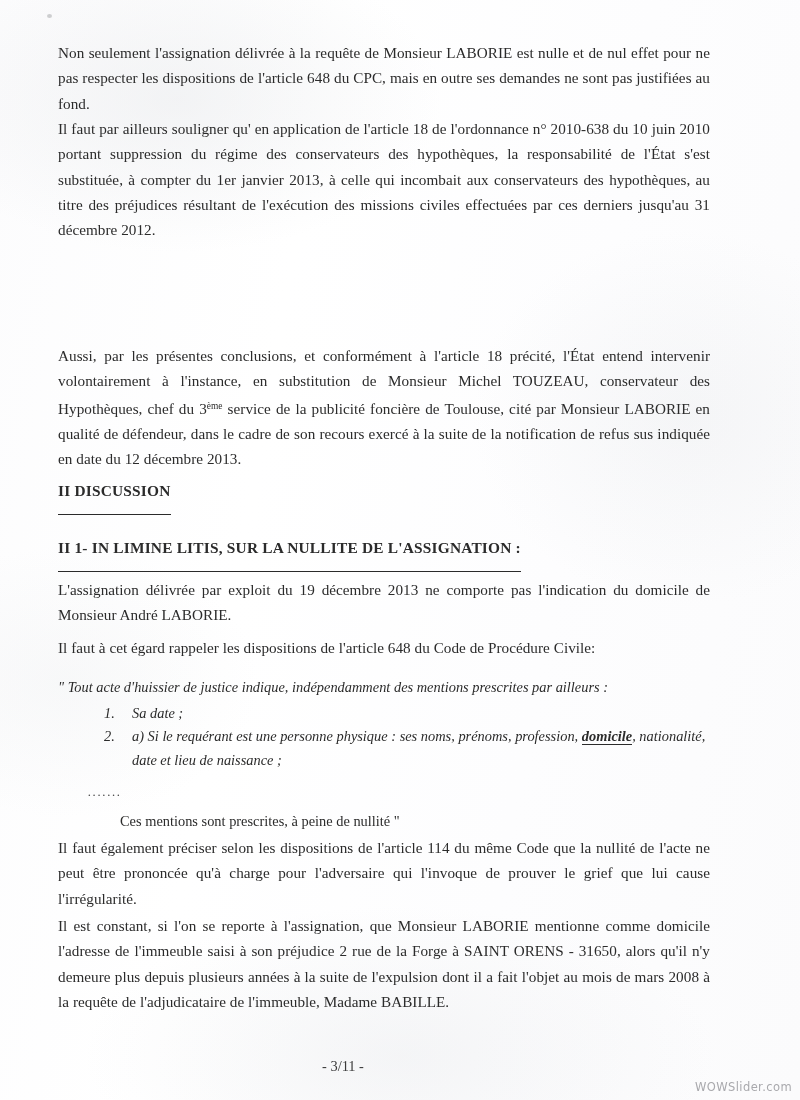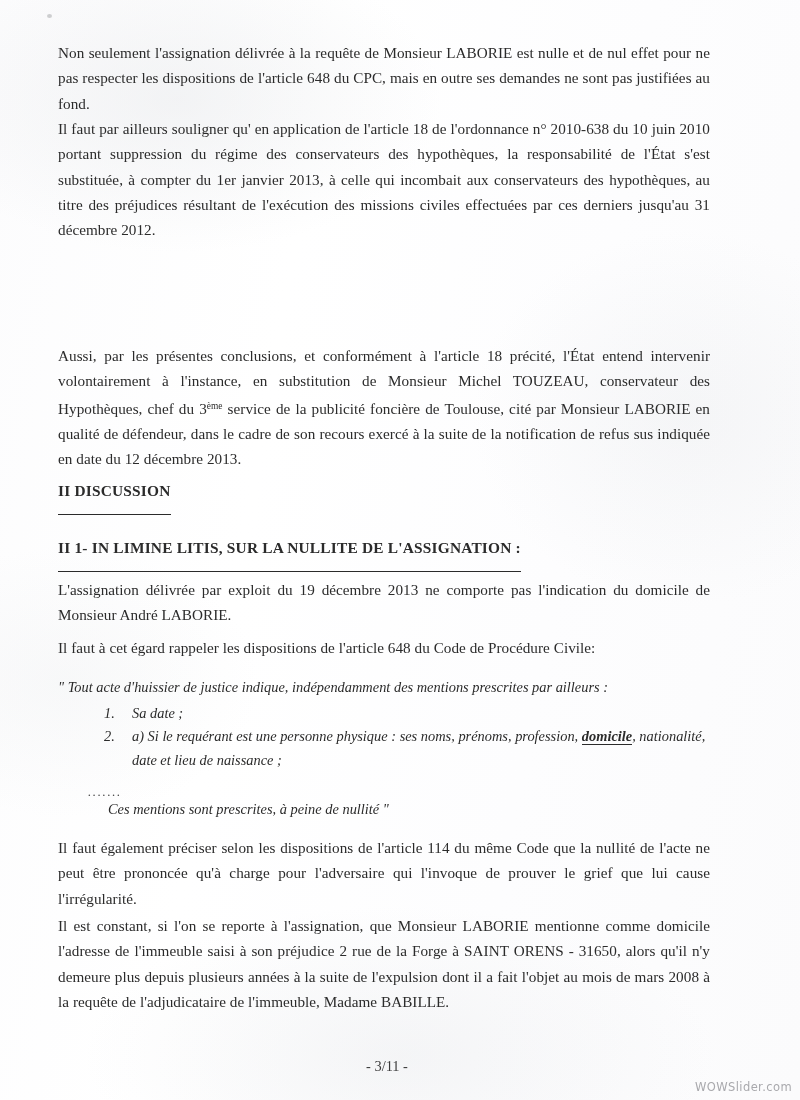--- a/index.html
+++ b/index.html
@@ -90,23 +90,22 @@
     left: 0;
     top: 0;
   }
   .dots {
     margin: 8px 0 0 30px;
     letter-spacing: 1.6px;
     font-size: 13px;
     color: #4a4a4a;
   }
   .closing {
-    margin: 4px;
+    margin: 16px;
     padding-left: 46px;
-    font-style: italic;
     font-size: 14.4px;
     line-height: 23.6px;
     white-space: nowrap;
   }
   b.ul {
     font-weight: bold;
     border-bottom: 1.4px solid #2b2b2b;
     font-style: italic;
   }
 
@@ -118,21 +117,20 @@
 
   
   .footer {
     position: absolute;
     left: 0;
     top: 1058px;
     width: 686px;
     text-align: center;
     font-size: 14.4px;
     color: #3a3a3a;
-    padding-left: 44px;
   }
 
   
   .watermark {
     position: absolute;
     right: 8px;
     bottom: 6px;
     font-family: "DejaVu Sans", "Liberation Sans", sans-serif;
     font-size: 11.5px;
     letter-spacing: 0.4px;

